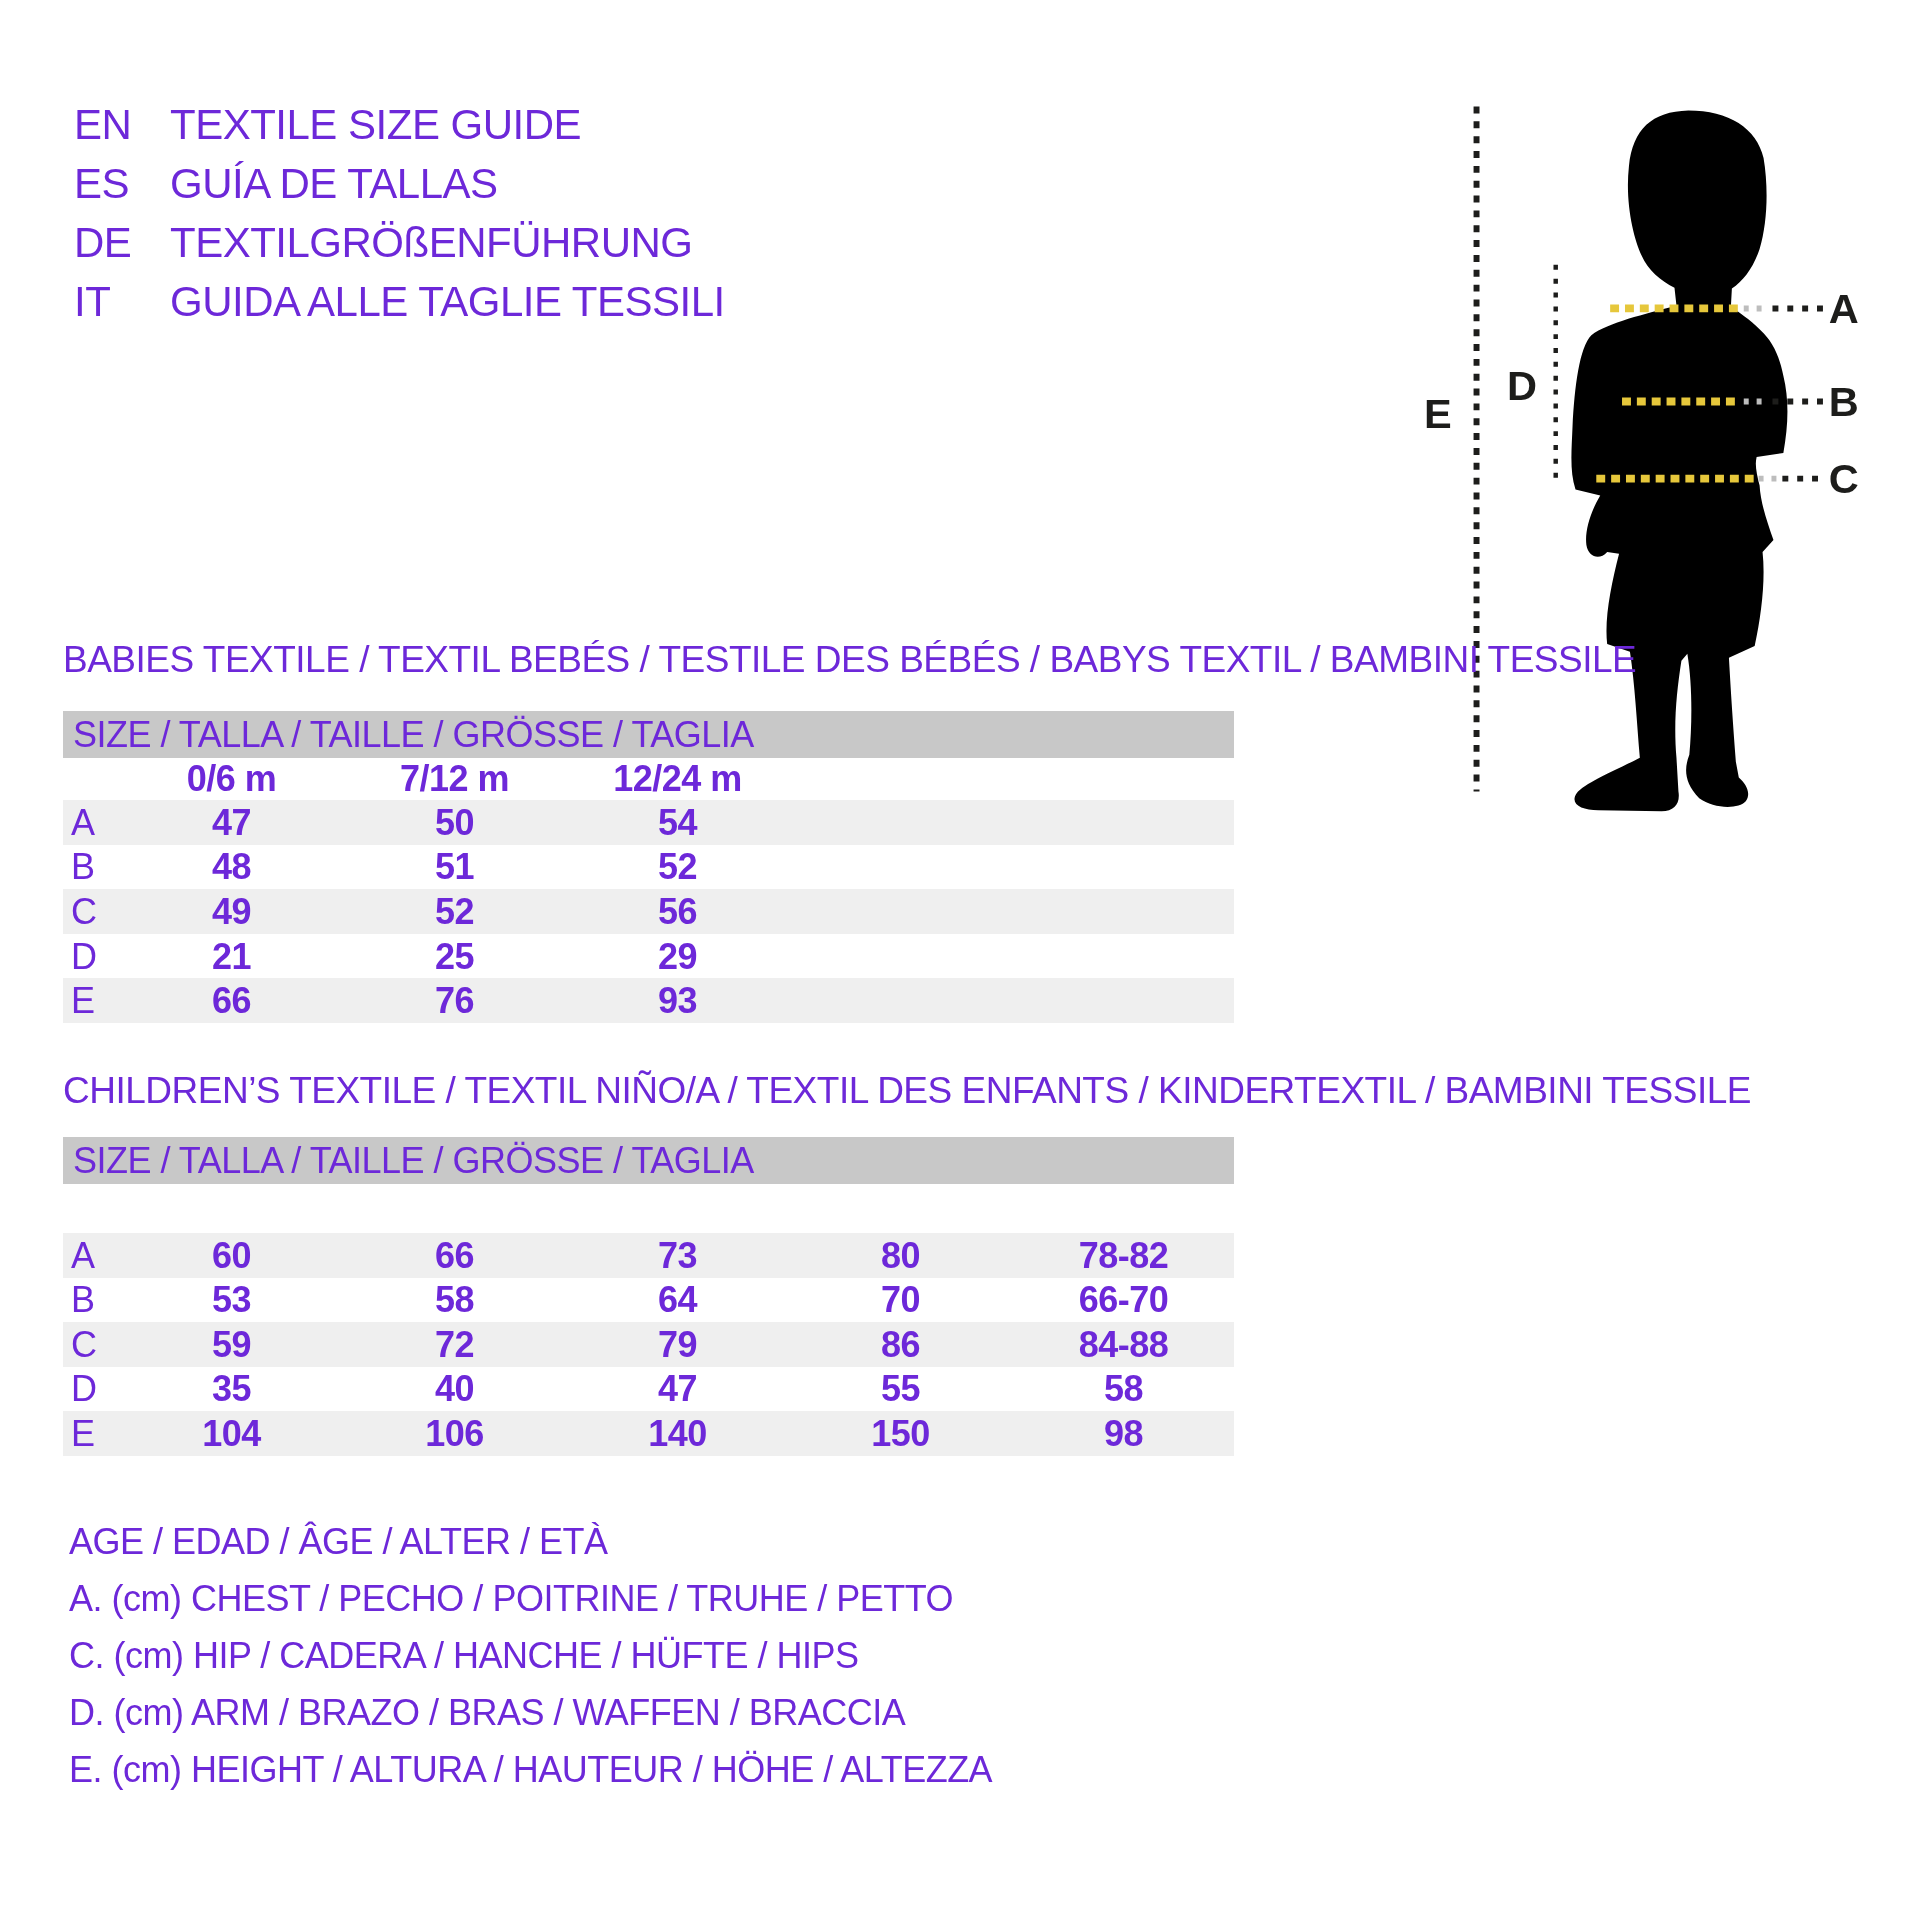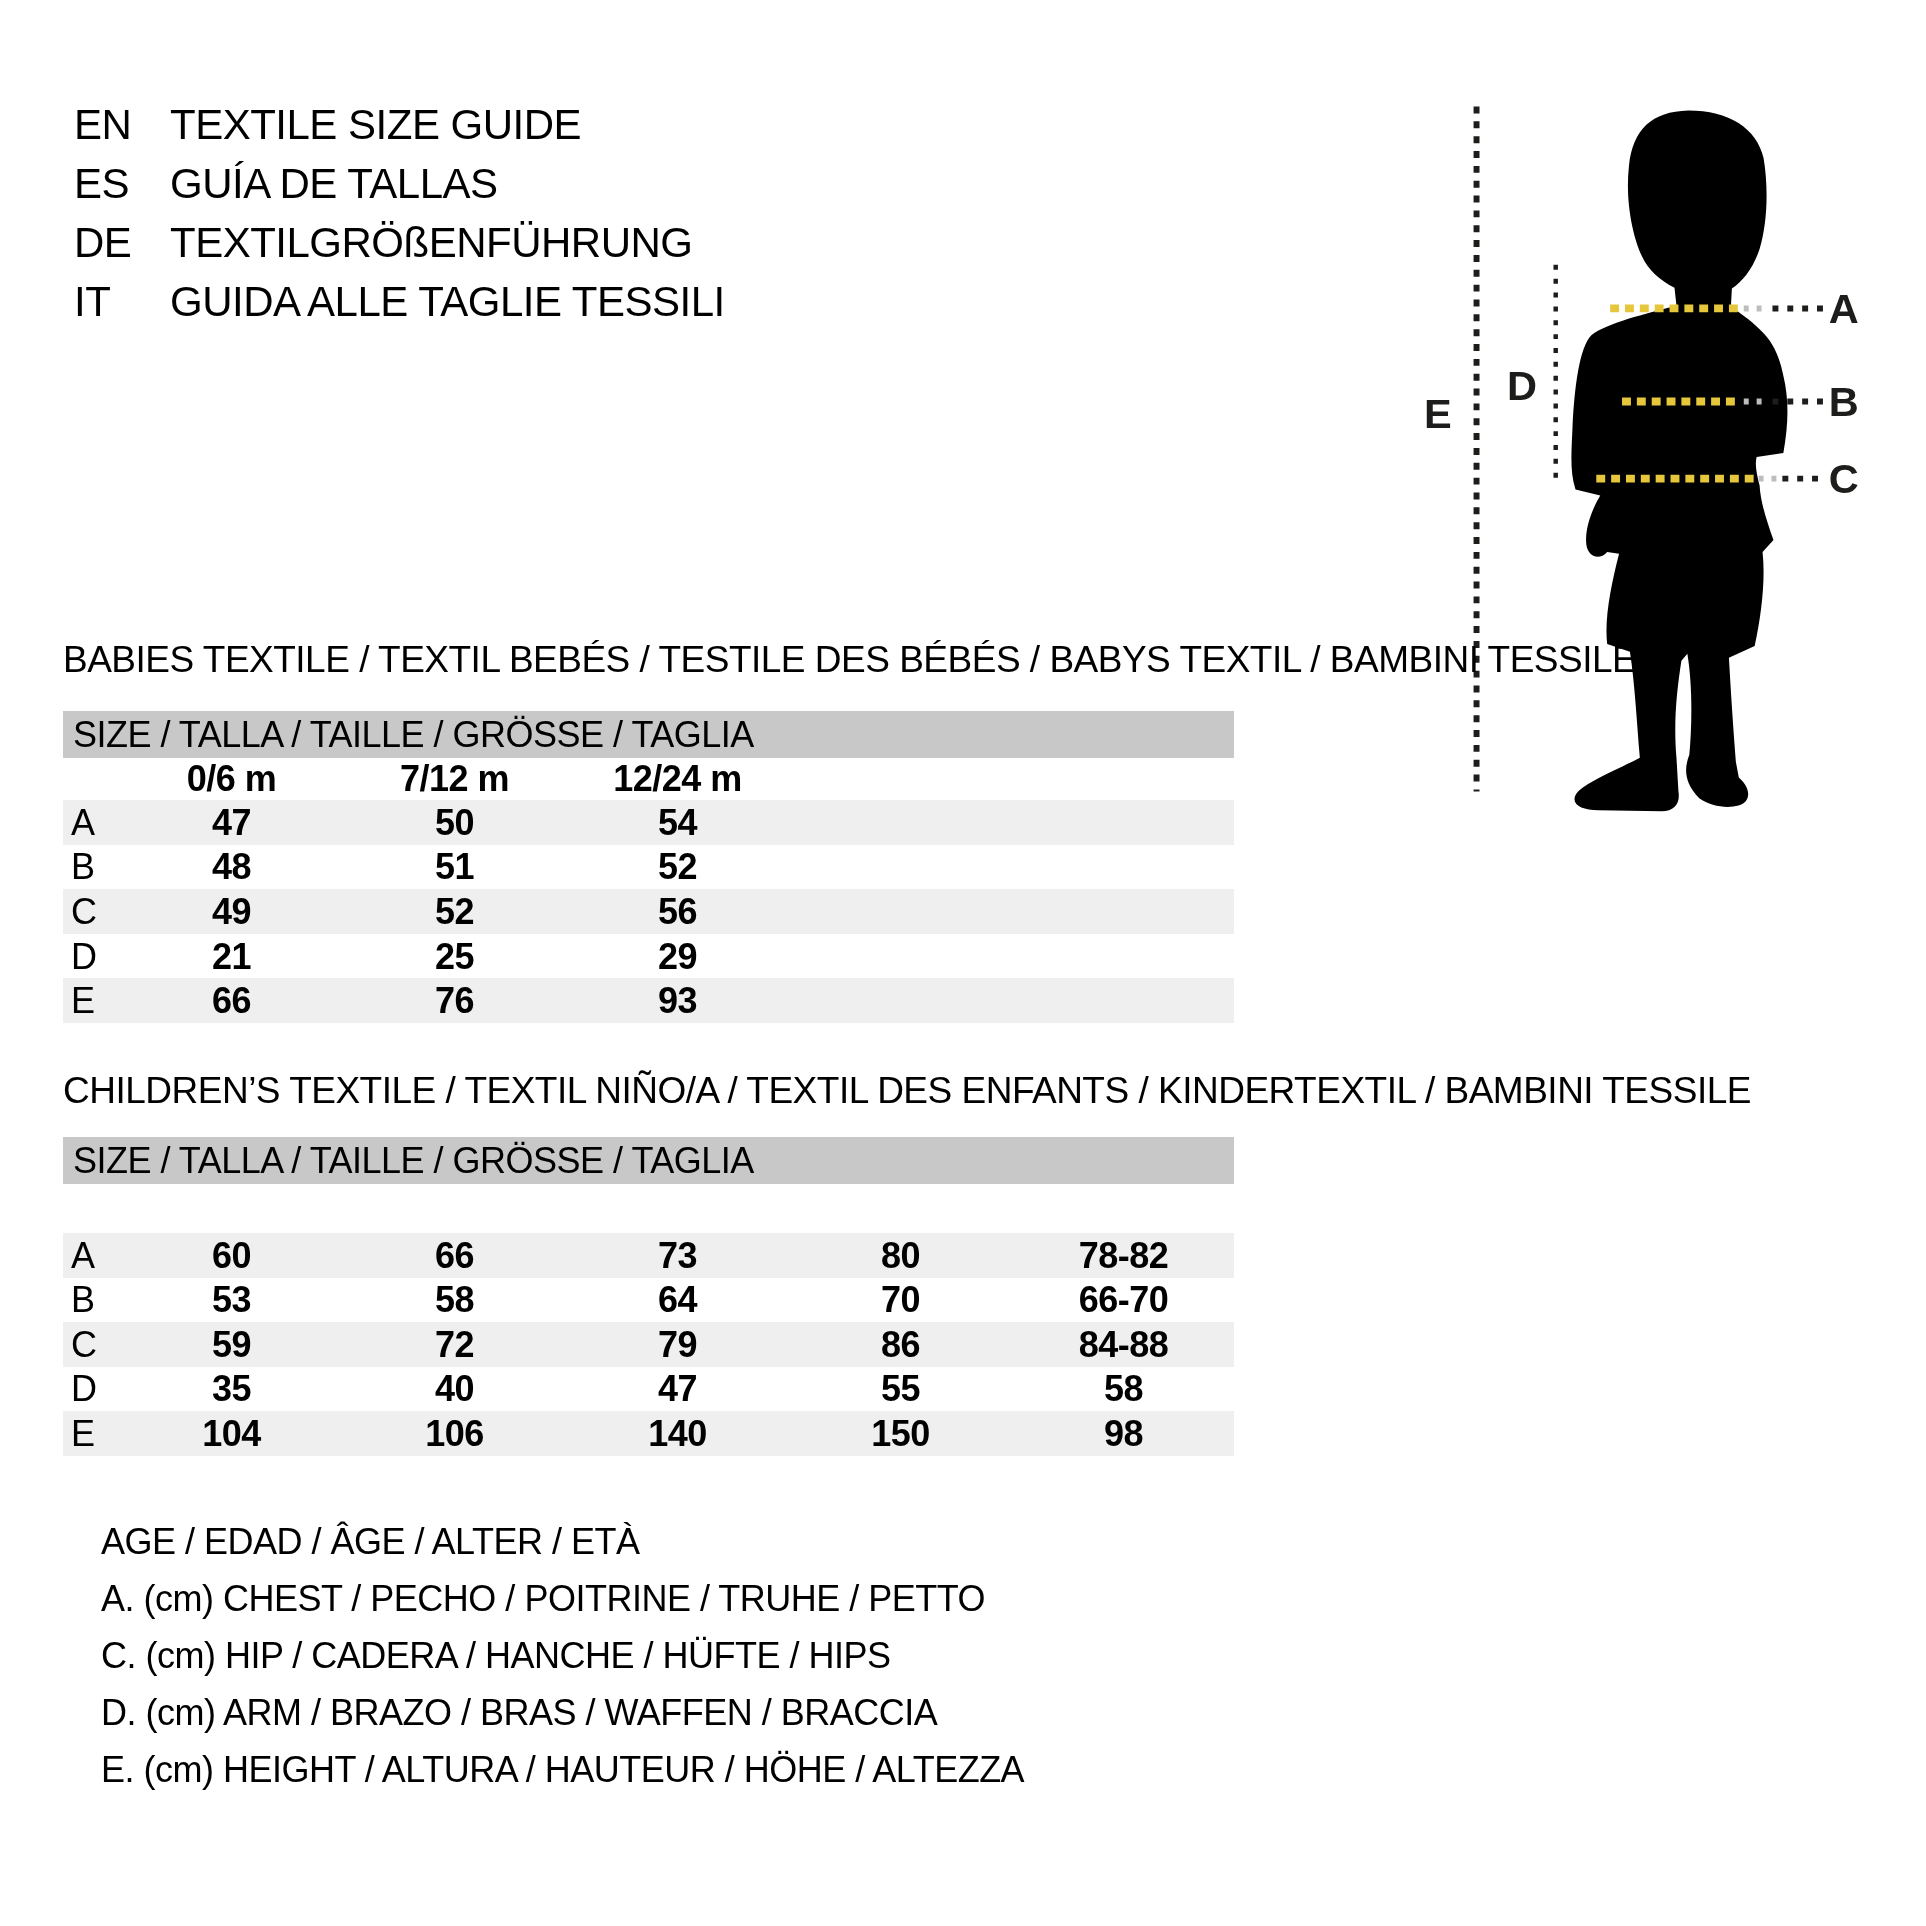--- a/index.html
+++ b/index.html
@@ -1,17 +1,17 @@
 <!DOCTYPE html>
 <html><head>
 <meta charset="utf-8">
 <style>
   html,body{margin:0;padding:0;background:#fff;}
   .page{position:relative;width:1927px;height:1927px;background:#ffffff;overflow:hidden;
-        font-family:"Liberation Sans","DejaVu Sans",sans-serif;color:#000000;}
+        font-family:"Liberation Sans","DejaVu Sans",sans-serif;color:#6d28d9;}
 
   
   .lang{position:absolute;left:74px;top:95px;}
   .lrow{height:59px;line-height:59px;font-size:42px;letter-spacing:-0.5px;white-space:nowrap;}
   .lcode{display:inline-block;width:96px;}
 
   
   .fig{position:absolute;left:1129px;top:59px;width:798px;height:772px;}
   .fig text{font-family:"Liberation Sans","DejaVu Sans",sans-serif;font-weight:bold;font-size:42px;fill:#1d1d1b;}
 
@@ -27,21 +27,21 @@
   .trow{position:absolute;left:63px;width:1171px;height:45px;display:grid;
         grid-template-columns:57px 223px 223px 223px 223px 223px;align-items:center;
         font-size:36px;letter-spacing:-0.5px;}
   .trow.hdr{height:43px;}
   .trow .cl{text-align:left;padding-left:8px;}
   .trow .cv{text-align:center;font-weight:bold;}
   .shade{background:#efefef;}
 
   
   .legend{position:absolute;left:69px;top:1513px;}
-  .legend .lline{height:57px;line-height:57px;font-size:36px;letter-spacing:-0.5px;white-space:nowrap;margin-left:32px;}
+  .legend .lline{height:57px;line-height:57px;font-size:36px;letter-spacing:-0.5px;white-space:nowrap;}
 </style>
 </head>
 <body>
 
 <div class="page">
 
   <div class="lang">
     <div class="lrow">
       <span class="lcode">EN</span><span>TEXTILE SIZE GUIDE</span>
     </div>

